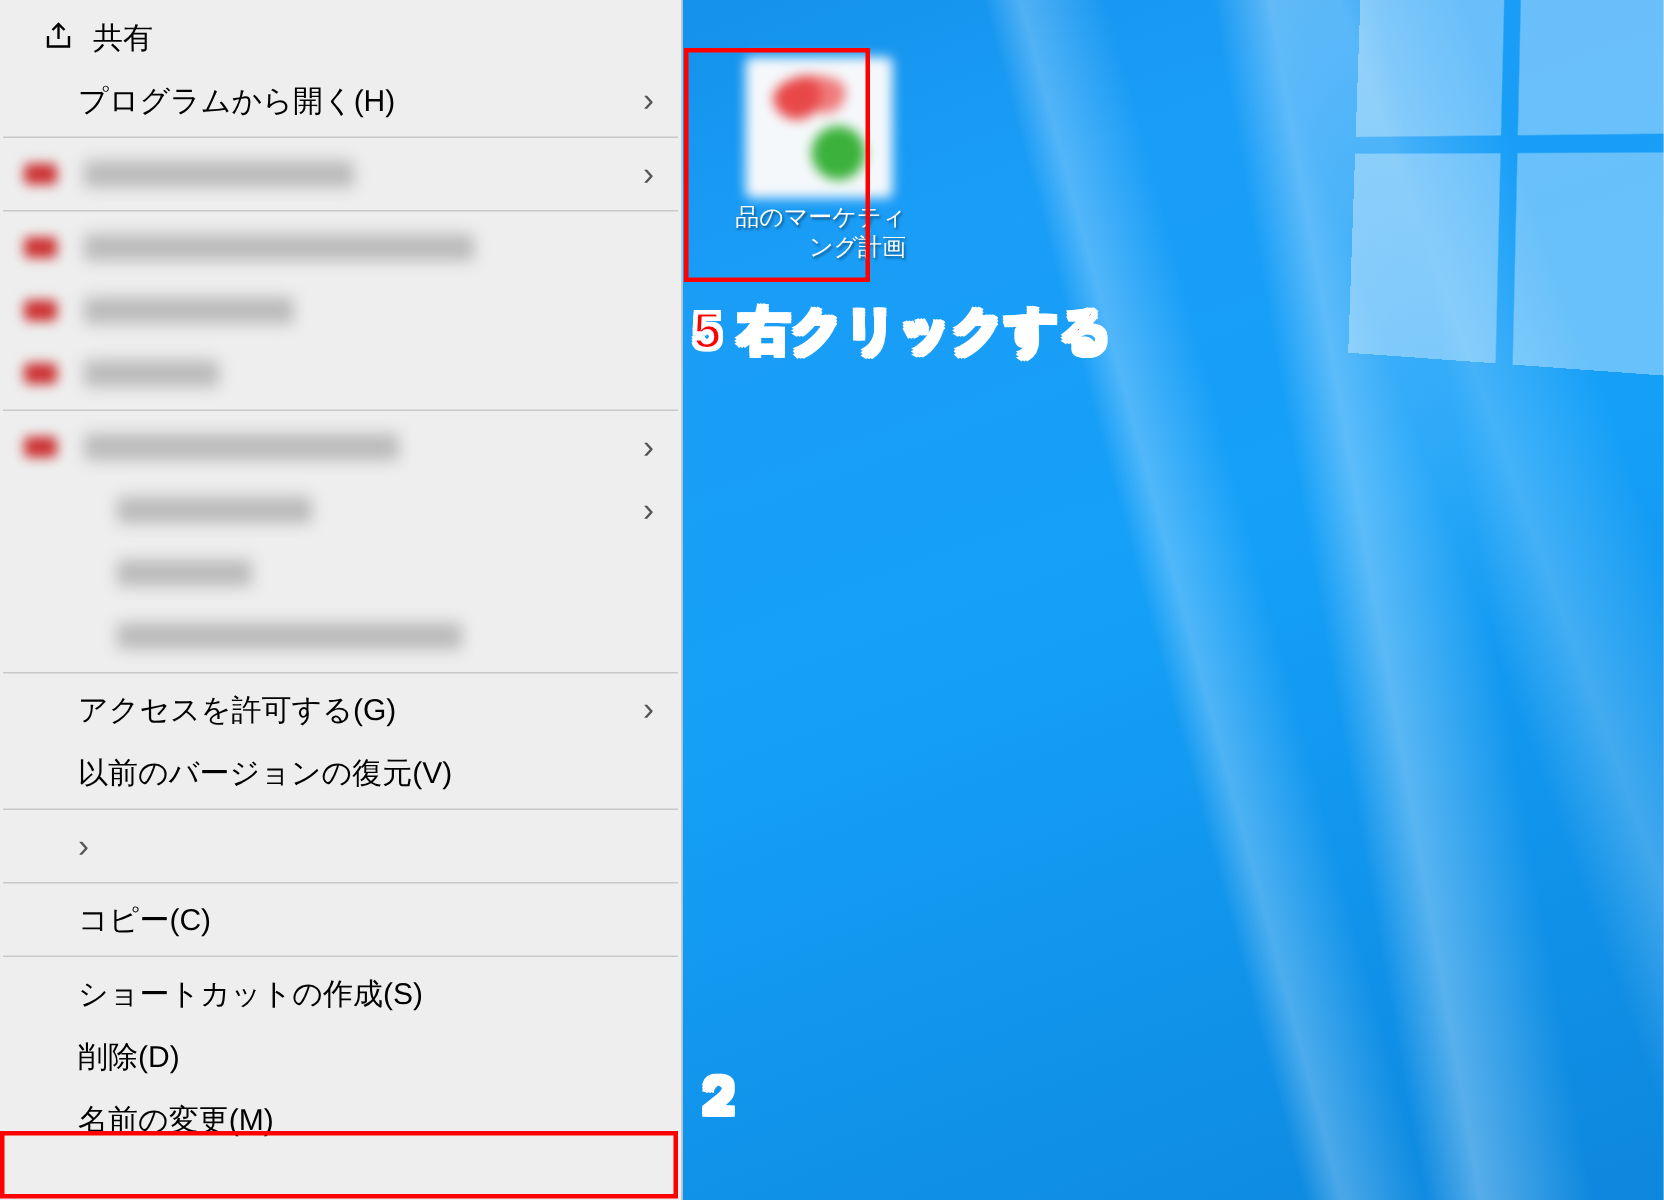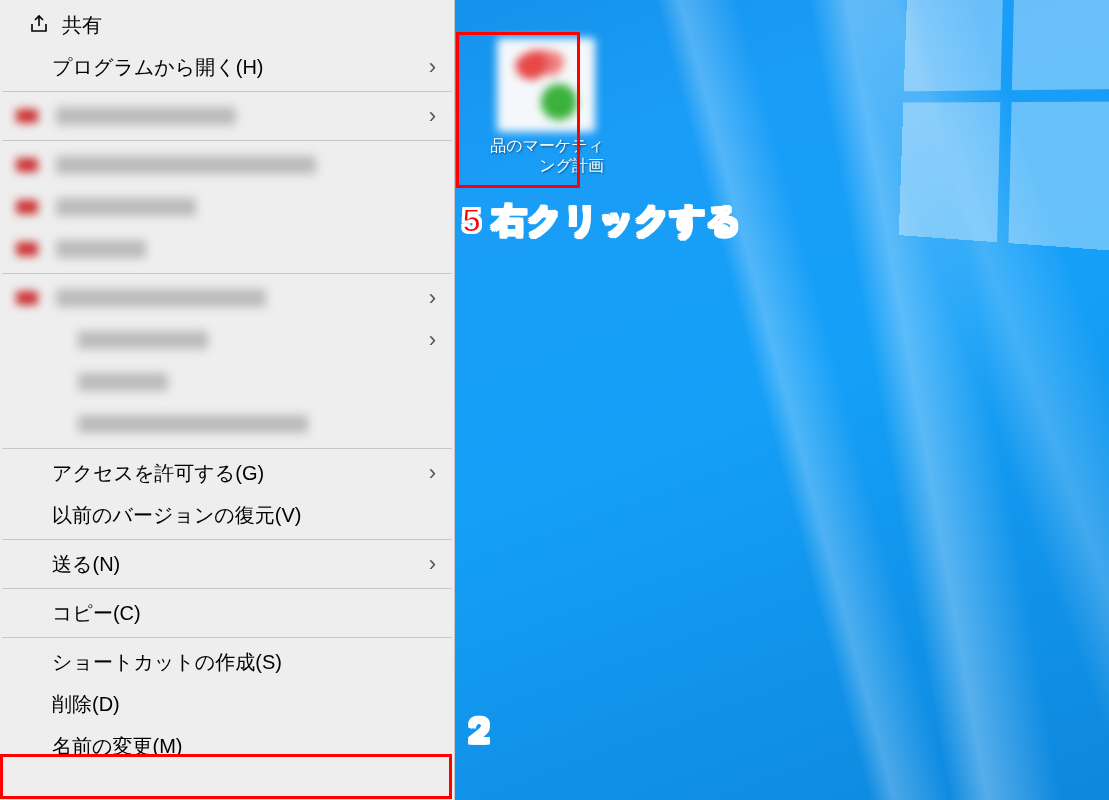--- a/index.html
+++ b/index.html
@@ -233,21 +233,20 @@
     <span class="label">アクセスを許可する(G)</span>
     <span class="arrow">›</span>
   </div>
   <div class="menu-item">
     <span class="label">以前のバージョンの復元(V)</span>
   </div>
 
   <div class="separator"></div>
 
   <div class="menu-item">
-    <span class="label">送る(N)</span>
     <span class="arrow">›</span>
   </div>
 
   <div class="separator"></div>
 
   <div class="menu-item">
     <span class="label">コピー(C)</span>
   </div>
 
   <div class="separator"></div>

